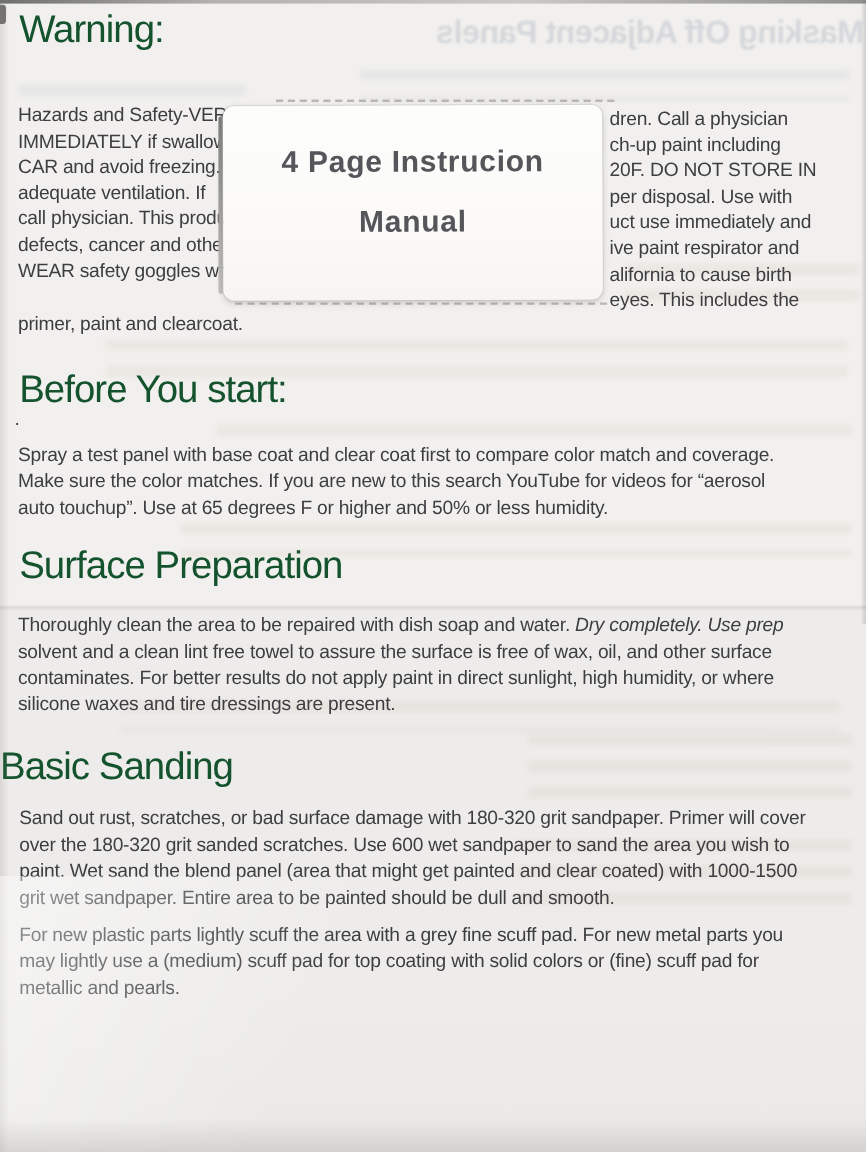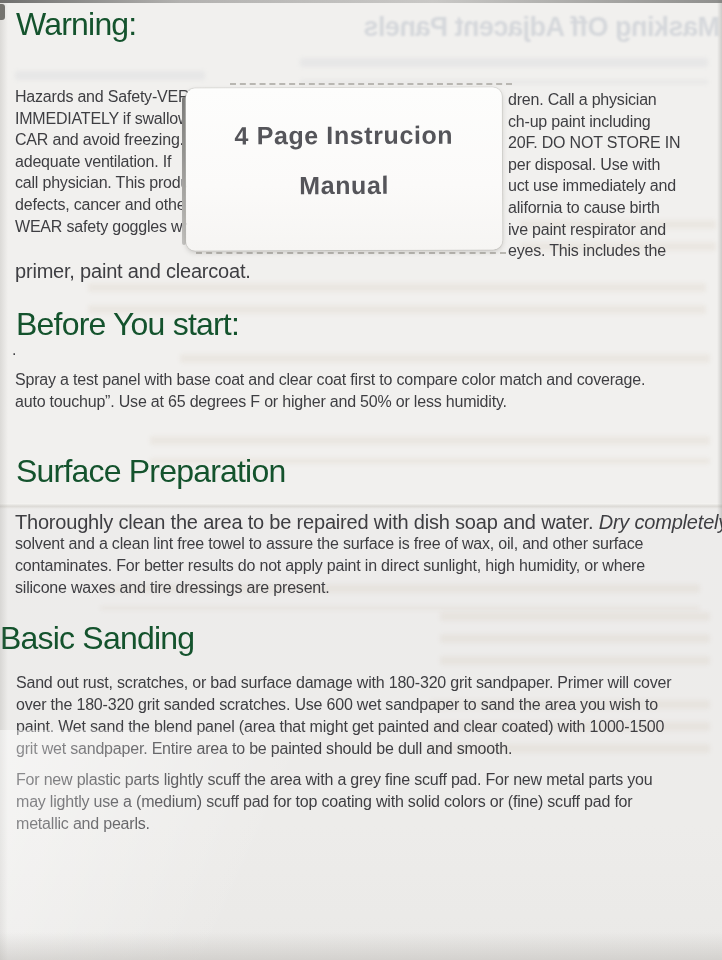--- a/index.html
+++ b/index.html
@@ -31,21 +31,21 @@
     transform:scaleX(-1);filter:blur(1px);white-space:nowrap;text-align:left;}
   .bl{position:absolute;filter:blur(2px);opacity:.55;}
   .bl.cool{background:repeating-linear-gradient(180deg,rgba(150,156,172,.20) 0 9px,rgba(150,156,172,0) 9px 22px);}
   .bl.warm{background:repeating-linear-gradient(180deg,rgba(178,150,118,.18) 0 9px,rgba(178,150,118,0) 9px 22px);}
   
   .h1{position:absolute;font-size:32px;font-weight:400;letter-spacing:-.8px;color:#14532d;white-space:nowrap;}
   .body-lines{position:absolute;font-size:16px;letter-spacing:-.2px;color:#3e3e42;}
   .body-lines .tl{height:21.6px;line-height:21.6px;white-space:nowrap;}
   .lh22 .tl{height:22px;line-height:22px;}
   .clip{width:176px;overflow:hidden;}
-  .single{position:absolute;font-size:20px;letter-spacing:-.2px;line-height:22px;white-space:nowrap;color:#3e3e42;}
+  .single{position:absolute;font-size:16px;letter-spacing:-.2px;line-height:22px;white-space:nowrap;color:#3e3e42;}
   .ital{font-style:italic;margin-top:40px;}
   .stray{position:absolute;font-size:16px;color:#3e3e42;}
   
   .perf{position:absolute;height:0;border-top:2px dashed #b9b7b2;}
   .sticker-shadow{position:absolute;left:182px;top:97px;width:4px;height:148px;
     background:linear-gradient(180deg,#7d7d7b,#a8a7a4 60%,#c4c3c0);border-radius:2px;filter:blur(.5px);}
   .sticker{position:absolute;left:186px;top:88px;width:316px;height:162px;border-radius:9px;
     background:linear-gradient(180deg,#fdfdfc 0%,#fbfaf9 60%,#f6f5f3 100%);
     box-shadow:0 2px 5px rgba(90,85,78,.28), 0 0 0 1px rgba(205,203,199,.45);
     transform:rotate(-.2deg);}
@@ -81,38 +81,39 @@
       <div class="tl">call physician. This produ</div>
       <div class="tl">defects, cancer and othe</div>
       <div class="tl">WEAR safety goggles wh</div>
     </div>
   <div class="body-lines" style="left:508px;top:89px;">
       <div class="tl">dren. Call a physician</div>
       <div class="tl">ch-up paint including</div>
       <div class="tl">20F. DO NOT STORE IN</div>
       <div class="tl">per disposal. Use with</div>
       <div class="tl">uct use immediately and</div>
+      <div class="tl">ive paint respirator and</div>
       <div class="tl">alifornia to cause birth</div>
-      <div class="tl">ive paint respirator and</div>
       <div class="tl">eyes. This includes the</div>
     </div>
   <div class="single" style="left:15px;top:260px;">primer, paint and clearcoat.</div>
 
   <div class="perf" style="left:230px;top:83px;width:282px;"></div>
   <div class="perf" style="left:196px;top:252px;width:310px;"></div>
   <div class="sticker-shadow"></div>
   <div class="sticker">
     <div class="s1">4 Page Instrucion</div>
     <div class="s2">Manual</div>
   </div>
 
   <div class="h1" style="left:16px;top:306px;">Before You start:</div>
   <div class="stray" style="left:12px;top:341px;">.</div>
   <div class="body-lines lh22" style="left:15px;top:369px;">
       <div class="tl">Spray a test panel with base coat and clear coat first to compare color match and coverage.</div>
+      <div class="tl">Make sure the color matches.  If you are new to this search YouTube for videos for “aerosol</div>
       <div class="tl">auto touchup”.  Use at 65 degrees F or higher and 50% or less humidity.</div>
     </div>
 
   <div class="h1" style="left:16px;top:453px;">Surface Preparation</div>
   <div class="single" style="left:15px;top:511px;"><span>Thoroughly clean the area to be repaired with dish soap and water.  </span><span class="ital">Dry completely. Use prep</span></div>
   <div class="body-lines lh22" style="left:15px;top:533px;">
       <div class="tl">solvent and a clean lint free towel to assure the surface is free of wax, oil, and other surface</div>
       <div class="tl">contaminates. For better results do not apply paint in direct sunlight, high humidity, or where</div>
       <div class="tl">silicone waxes and tire dressings are present.</div>
     </div>

